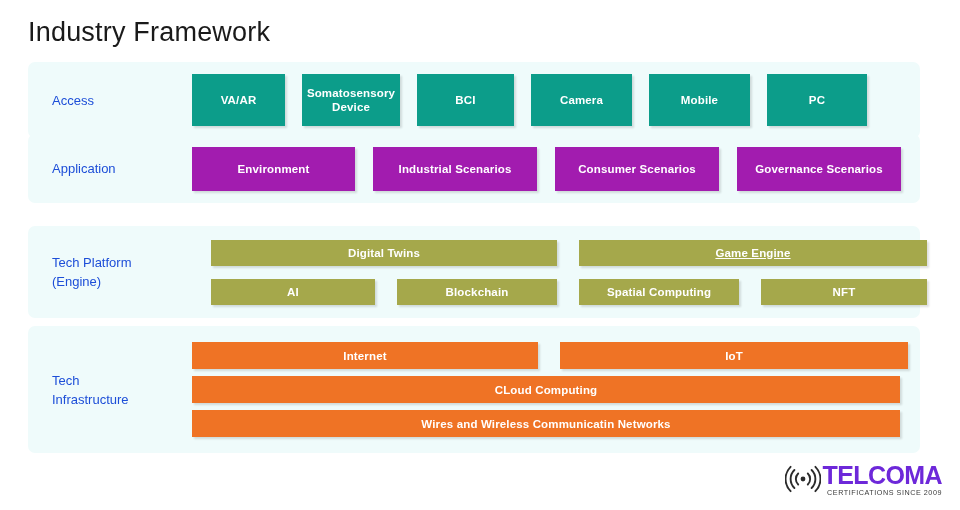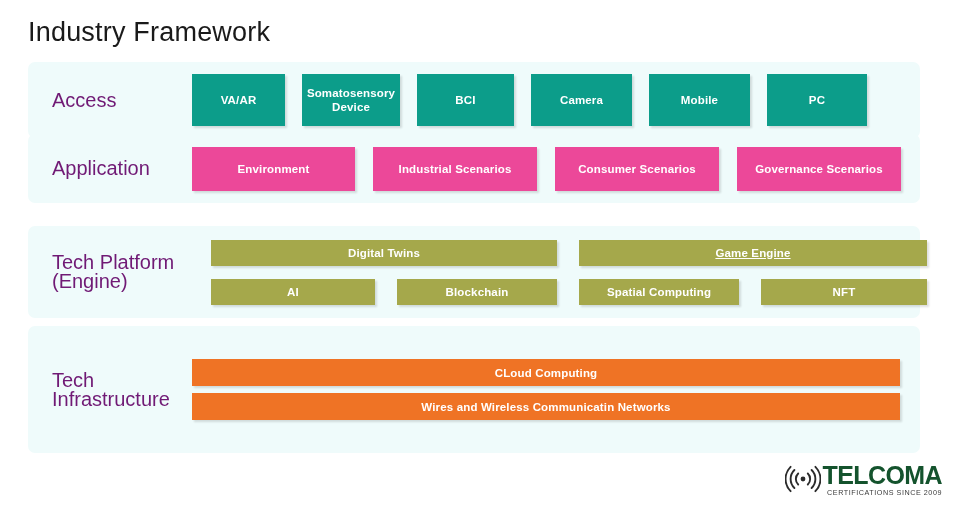--- a/index.html
+++ b/index.html
@@ -34,23 +34,23 @@
     width: 892px;
     background: #effbfb;
     border-radius: 7px;
     box-sizing: border-box;
     display: flex;
     align-items: center;
   }
   .panel-label {
     position: absolute;
     left: 24px;
-    font-size: 20px;
+    font-size: 13px;
     font-weight: 400;
-    color: #701a75;
+    color: #1d4ed8;
     line-height: 19px;
     white-space: pre-line;
   }
 
   .panel-body {
     position: absolute;
     left: 164px;
     right: 20px;
     top: 0;
     bottom: 0;
@@ -93,21 +93,21 @@
   .access-row .box.w1 { flex: 0 0 93px; }
   .access-row .box.w2 { flex: 0 0 98px; }
   .access-row .box.w3 { flex: 0 0 97px; }
   .access-row .box.w4 { flex: 0 0 99px; }
   .access-row .box.w5 { flex: 0 0 101px; }
   .access-row .box.w6 { flex: 0 0 101px; }
   .access-row .box.w7 { flex: 0 0 100px; }
 
   
   .app-row { gap: 18px; height: 44px; }
-  .app-row .box { background: #ec4899; }
+  .app-row .box { background: #a21caf; }
   .app-row .box.a1 { flex: 0 0 163px; }
   .app-row .box.a2 { flex: 0 0 164px; }
   .app-row .box.a3 { flex: 0 0 164px; }
   .app-row .box.a4 { flex: 0 0 164px; }
 
   
   .plat-row { gap: 0; height: 26px; padding-left: 19px; }
   .plat-row + .plat-row { margin-top: 13px; }
   .plat-row .box { background: #a5a84b; }
 
@@ -150,21 +150,21 @@
   }
   .logo-text-wrap {
     display: flex;
     flex-direction: column;
     align-items: flex-end;
     line-height: 1;
   }
   .logo-name {
     font-size: 25px;
     font-weight: 700;
-    color: #14532d;
+    color: #6d28d9;
     letter-spacing: -0.6px;
     line-height: 23px;
   }
   .logo-tag {
     font-size: 7.2px;
     font-weight: 400;
     color: #3a3a3a;
     letter-spacing: 0.55px;
     margin-top: 2px;
     white-space: nowrap;
@@ -219,20 +219,25 @@
       <div class="spacer-c"></div>
       <div class="box p6">NFT</div>
     </div>
   </div>
 </div>
 
 <div class="panel" id="panel-infrastructure">
   <div class="panel-label">Tech
 Infrastructure</div>
   <div class="panel-body">
+    <div class="row-line infra-row infra-1">
+      <div class="box i1">Internet</div>
+      <div class="spacer-1"></div>
+      <div class="box i2">IoT</div>
+    </div>
     <div class="row-line infra-row infra-2">
       <div class="box i3">CLoud Computing</div>
     </div>
     <div class="row-line infra-row infra-3">
       <div class="box i4">Wires and Wireless Communicatin Networks</div>
     </div>
   </div>
 </div>
 
 <div class="logo">

